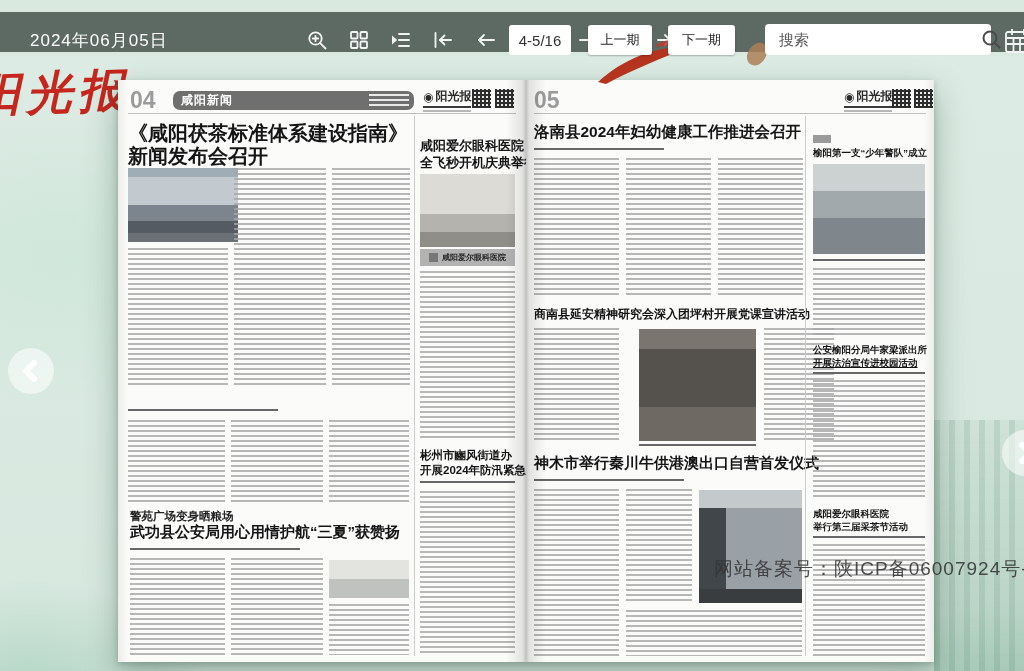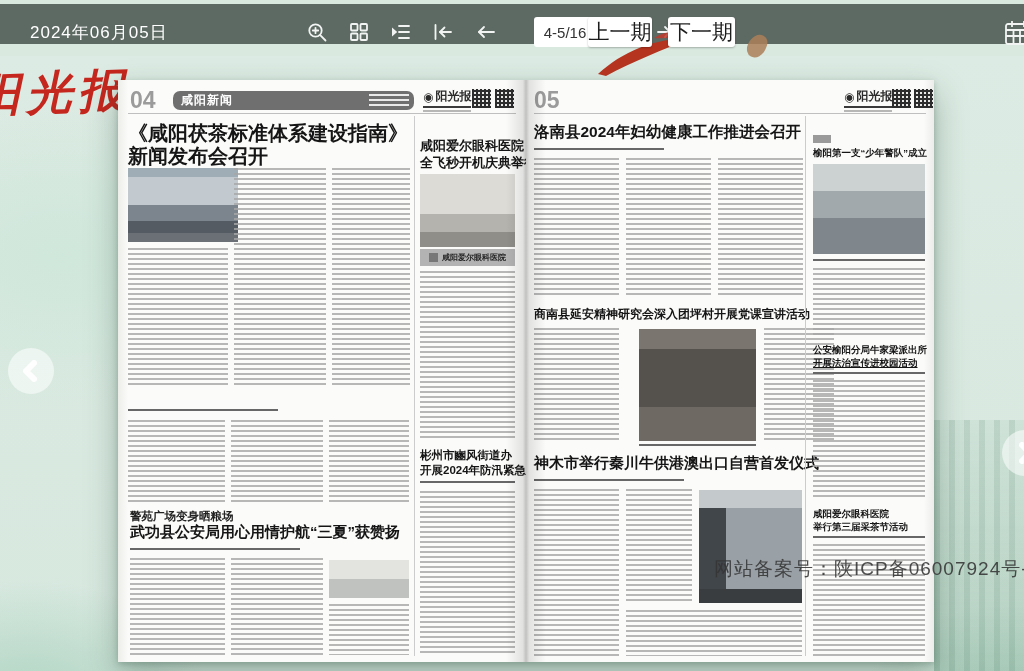--- a/index.html
+++ b/index.html
@@ -9,30 +9,30 @@
   
   .bgpatch{position:absolute;pointer-events:none;}
   .masthead-call{position:absolute;left:-26px;top:62px;width:170px;font-family:"DejaVu Serif",serif;
        font-style:italic;font-weight:bold;font-size:46px;color:#c5261d;letter-spacing:6px;
        transform:rotate(-2deg);z-index:2;}
   .city{position:absolute;right:0;top:420px;width:90px;height:251px;z-index:1;opacity:.8;
        background:
         repeating-linear-gradient(90deg,rgba(104,148,126,.30) 0 6px,rgba(168,200,183,.22) 6px 15px),
         linear-gradient(180deg,rgba(190,218,204,.1),rgba(120,168,142,.45));}
   
-  .toolbar{position:absolute;left:0;top:4px;width:1024px;height:40px;background:#5d6a63;z-index:10;}
+  .toolbar{position:absolute;left:0;top:12px;width:1024px;height:40px;background:#5d6a63;z-index:10;}
   .tb-date{position:absolute;left:30px;top:0;height:56px;display:flex;align-items:center;
        color:#fff;font-size:17px;letter-spacing:1px;}
   .tb-icons{position:absolute;left:306px;top:0;height:56px;display:flex;align-items:center;gap:19px;}
   .tb-icons svg{display:block;}
   .pgbox{position:absolute;left:509px;top:13px;width:62px;height:30px;background:#fff;border-radius:3px;
-       color:#333;font-size:15px;display:flex;align-items:center;justify-content:center;z-index:12;margin-left:25px;}
+       color:#333;font-size:15px;display:flex;align-items:center;justify-content:center;z-index:12;}
   .tb-arrow{position:absolute;top:17px;z-index:10;}
   .btn{position:absolute;top:13px;height:30px;background:#fff;border:none;border-radius:3px;
-       color:#1d1d1d;font-size:21px;font-family:Liberation Mono, monospace;padding:0;z-index:12;
+       color:#1d1d1d;font-size:13px;font-family:Liberation Mono, monospace;padding:0;z-index:12;
        display:flex;align-items:center;justify-content:center;box-shadow:0 1px 2px rgba(0,0,0,.25);cursor:pointer;}
   .searchbox{position:absolute;left:765px;top:12px;width:226px;height:31px;background:#fff;border-radius:4px;
        display:flex;align-items:center;z-index:12;}
   .searchbox input{border:none;outline:none;background:transparent;flex:1;margin-left:12px;
        font-size:15px;color:#333;font-family:inherit;}
   .searchbox input::placeholder{color:#5c5c5c;opacity:1;}
   .swoosh{position:absolute;left:596px;top:24px;z-index:11;pointer-events:none;}
   .blob{position:absolute;left:748px;top:30px;width:18px;height:24px;background:#ab7f58;opacity:.85;
        border-radius:60% 40% 55% 45%;transform:rotate(24deg);z-index:11;}
   
@@ -131,20 +131,29 @@
     <button class="btn" style="left:588px;width:64px;">上一期</button>
     <span class="tb-arrow" style="left:654px;">
       <svg width="24" height="22" viewBox="0 0 24 22" fill="none" stroke="#f2f4f3" stroke-width="1.8" stroke-linecap="round" stroke-linejoin="round">
         <path d="M4 11h12"></path>
           <path d="M11 6l5 5-5 5"></path>
           <path d="M19.5 4v14"></path>
       </svg>
     </span>
     <button class="btn" style="left:668px;width:67px;">下一期</button>
 
+    <div class="searchbox">
+      <input type="text" placeholder="搜索" style="">
+      <span style="margin-right:10px;display:flex;">
+        <svg width="23" height="23" viewBox="0 0 23 23" fill="none" stroke="#4a4a4a" stroke-width="2" stroke-linecap="round">
+          <circle cx="10" cy="10" r="6.5"></circle>
+            <path d="M15 15l4.5 4.5"></path>
+        </svg>
+      </span>
+    </div>
 
     <span style="position:absolute;left:1004px;top:15px;">
       <svg width="28" height="27" viewBox="0 0 28 27" fill="none" stroke="#f2f4f3" stroke-width="1.8">
         <rect x="2" y="5" width="24" height="20" rx="2"></rect>
         <path d="M8 2v6M20 2v6M2 11h24M9.5 11v14M16 11v14M22.5 11v14M2 17h24"></path>
       </svg>
     </span>
 
     <span class="swoosh">
       <svg width="100" height="50" viewBox="0 0 100 50">

